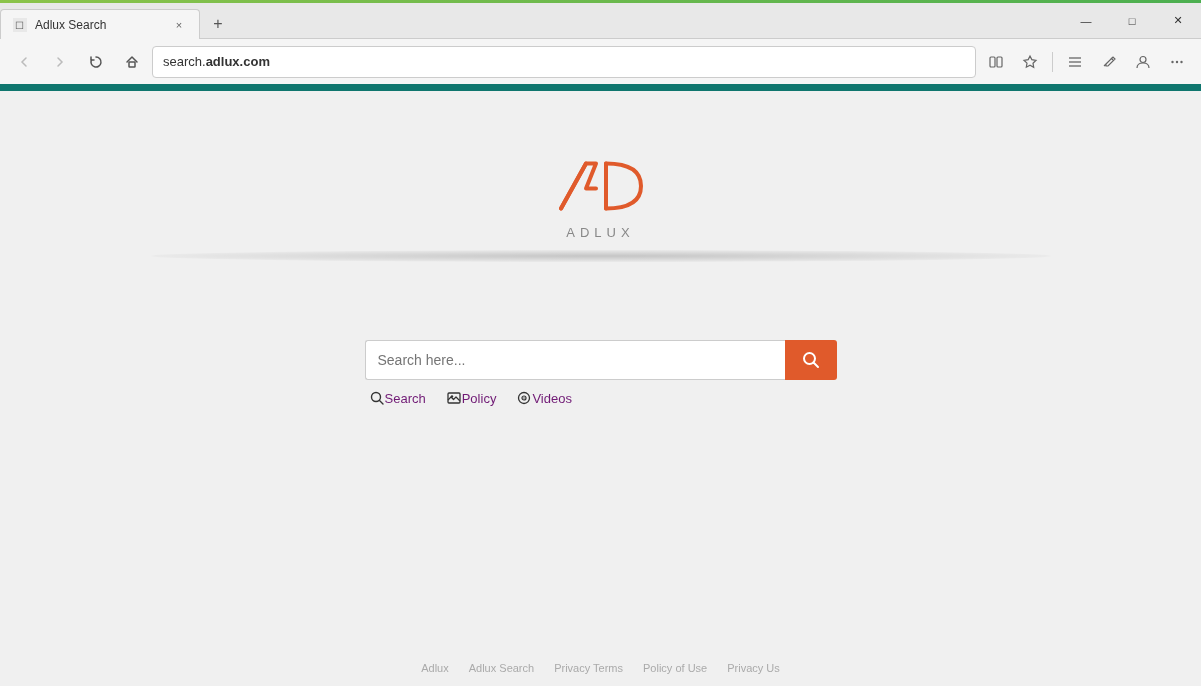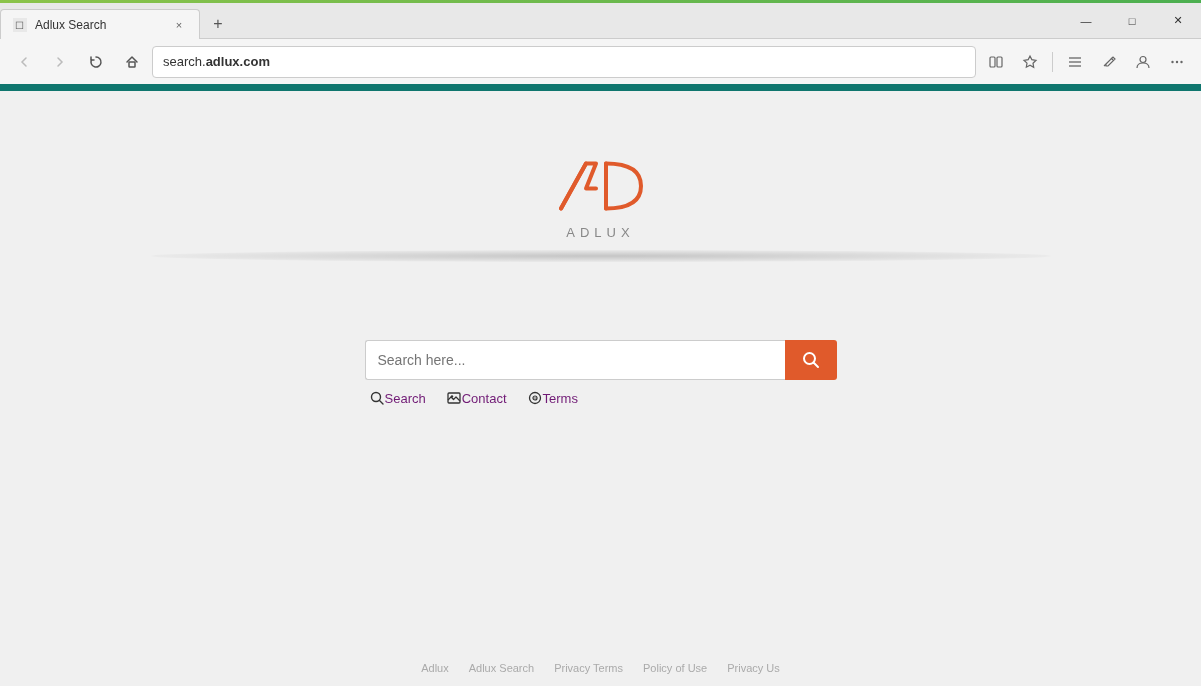--- a/index.html
+++ b/index.html
@@ -412,31 +412,31 @@
           <span>Search</span>
         </div>
         <div class="search-type-item">
           <span class="type-icon">
             <svg width="14" height="14" viewBox="0 0 14 14">
                 <rect x="1" y="2" width="12" height="10" rx="1" stroke="#333" stroke-width="1.3" fill="none"></rect>
                 <circle cx="5" cy="5.5" r="1.2" fill="#333"></circle>
                 <path d="M1 9l3-3 2.5 2.5L9 6l4 4" stroke="#333" stroke-width="1.2" fill="none" stroke-linejoin="round"></path>
               </svg>
           </span>
-          <span>Contact</span>
+          <span>Policy</span>
         </div>
         <div class="search-type-item">
           <span class="type-icon">
             <svg width="14" height="14" viewBox="0 0 14 14">
                 <circle cx="7" cy="7" r="5.5" stroke="#333" stroke-width="1.3" fill="none"></circle>
                 <circle cx="7" cy="7" r="2" stroke="#333" stroke-width="1.2" fill="none"></circle>
                 <circle cx="7" cy="7" r="0.7" fill="#333"></circle>
               </svg>
           </span>
-          <span>Terms</span>
+          <span>Videos</span>
         </div>
       </div>
     </div>
 
     <div class="page-footer">
       <span class="footer-link">Adlux</span>
       <span class="footer-link">Adlux Search</span>
       <span class="footer-link">Privacy Terms</span>
       <span class="footer-link">Policy of Use</span>
       <span class="footer-link">Privacy Us</span>

